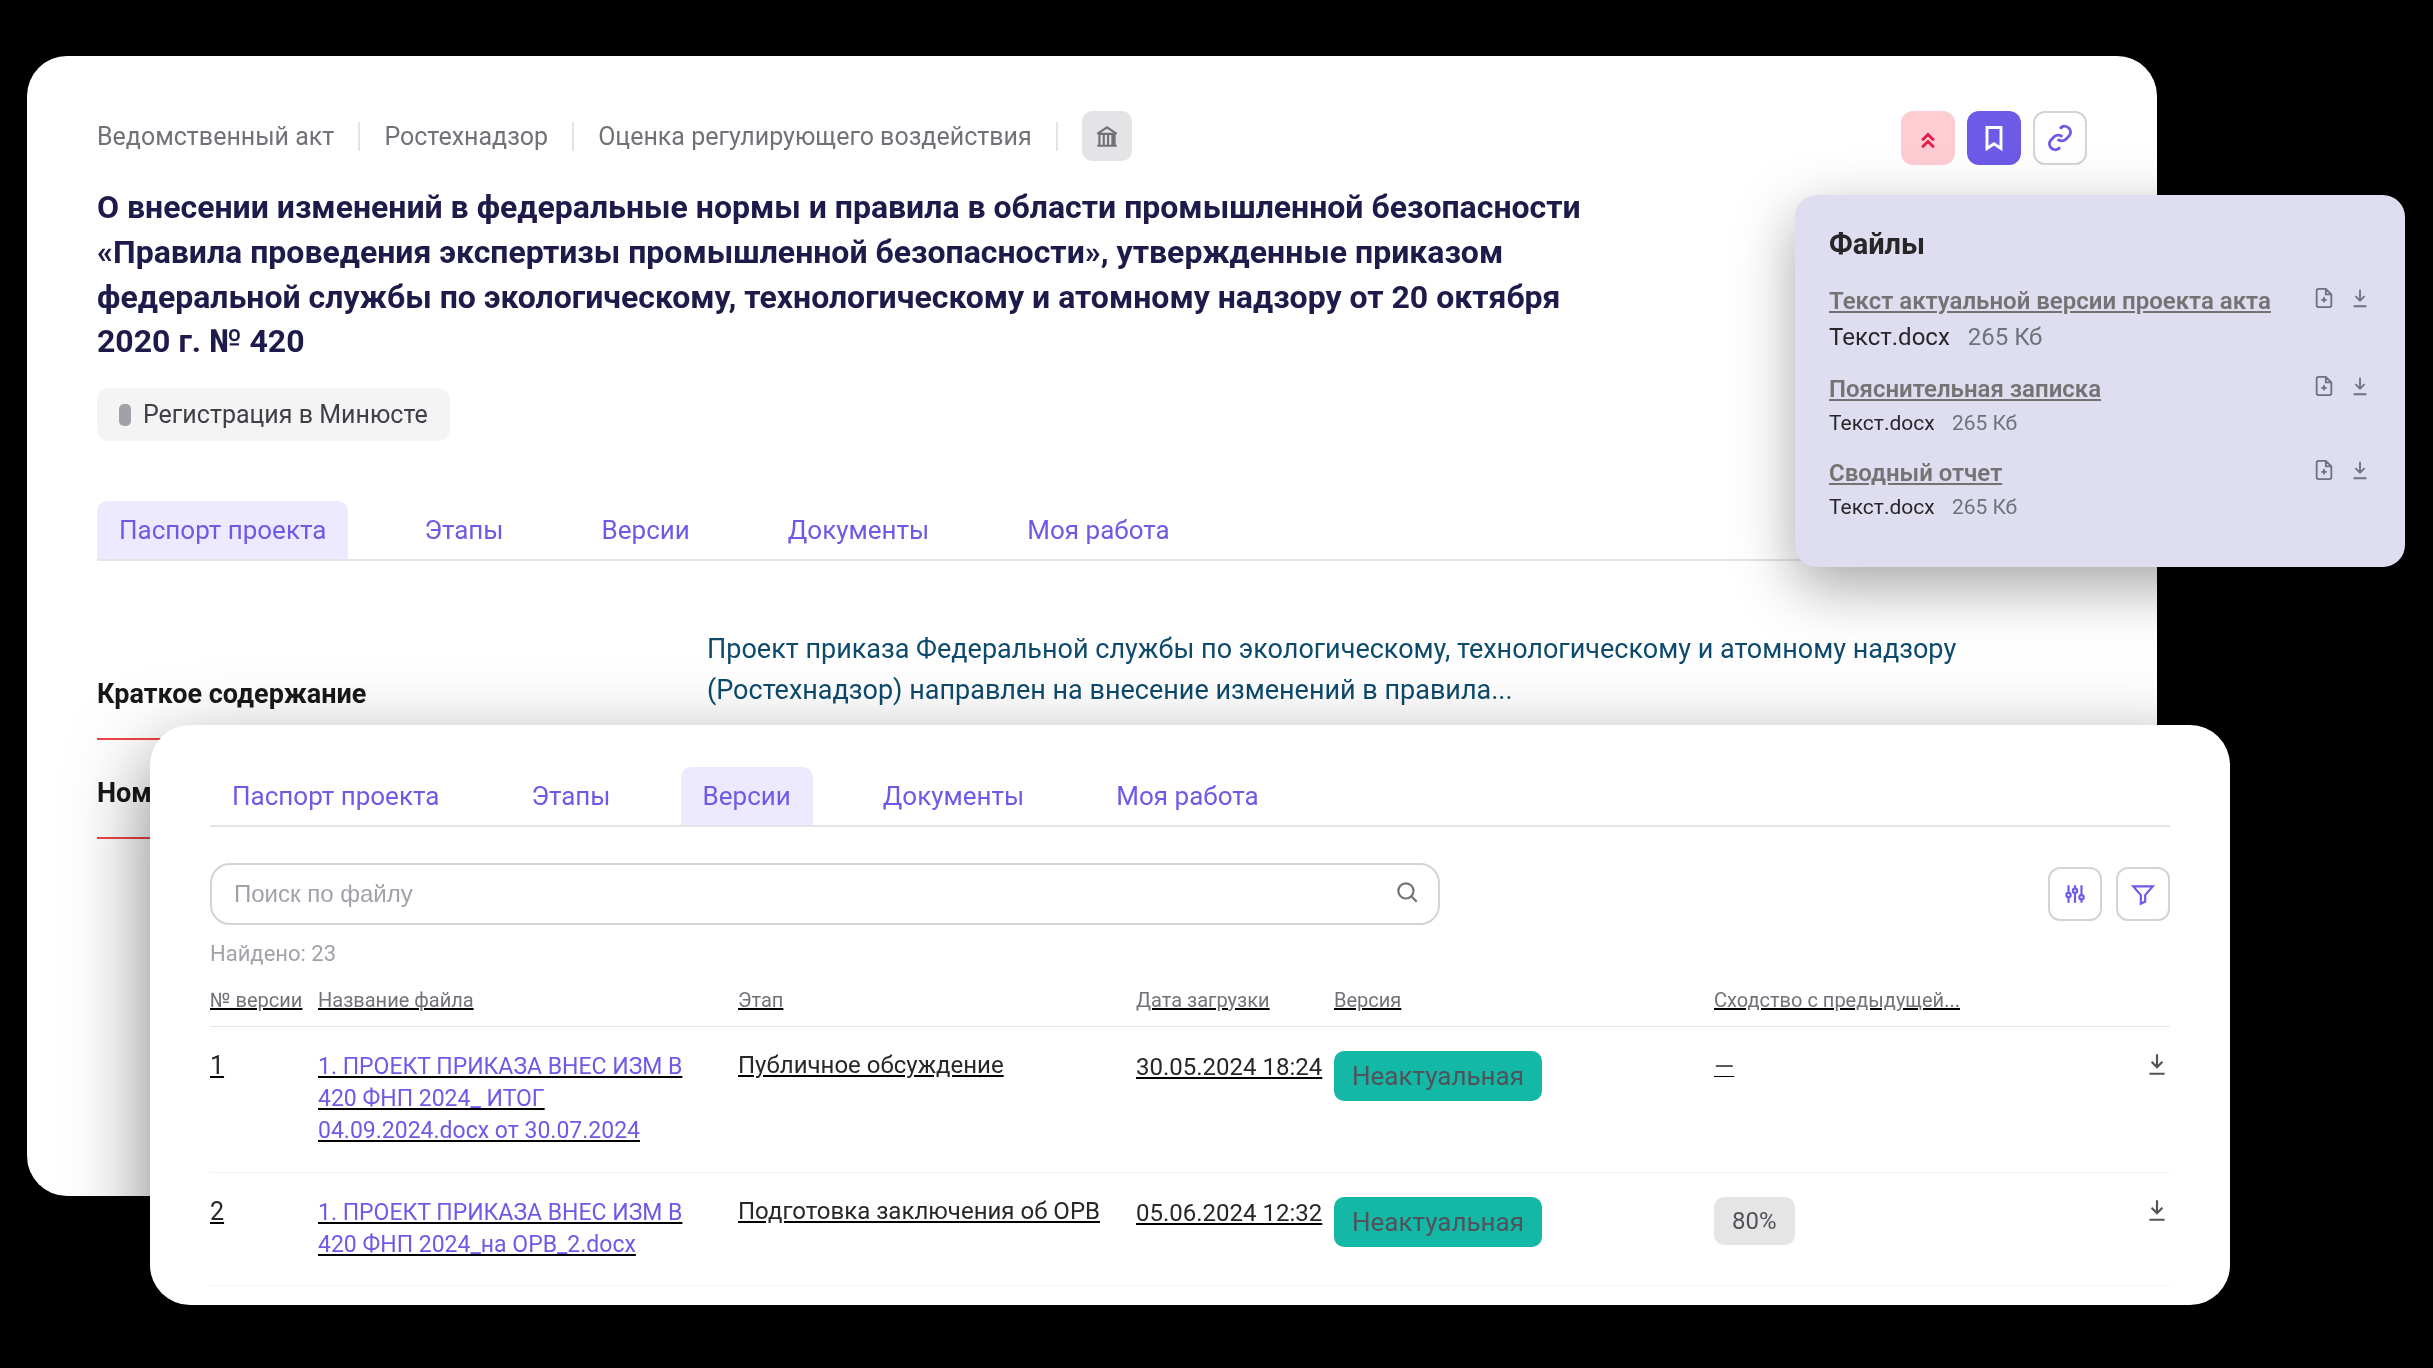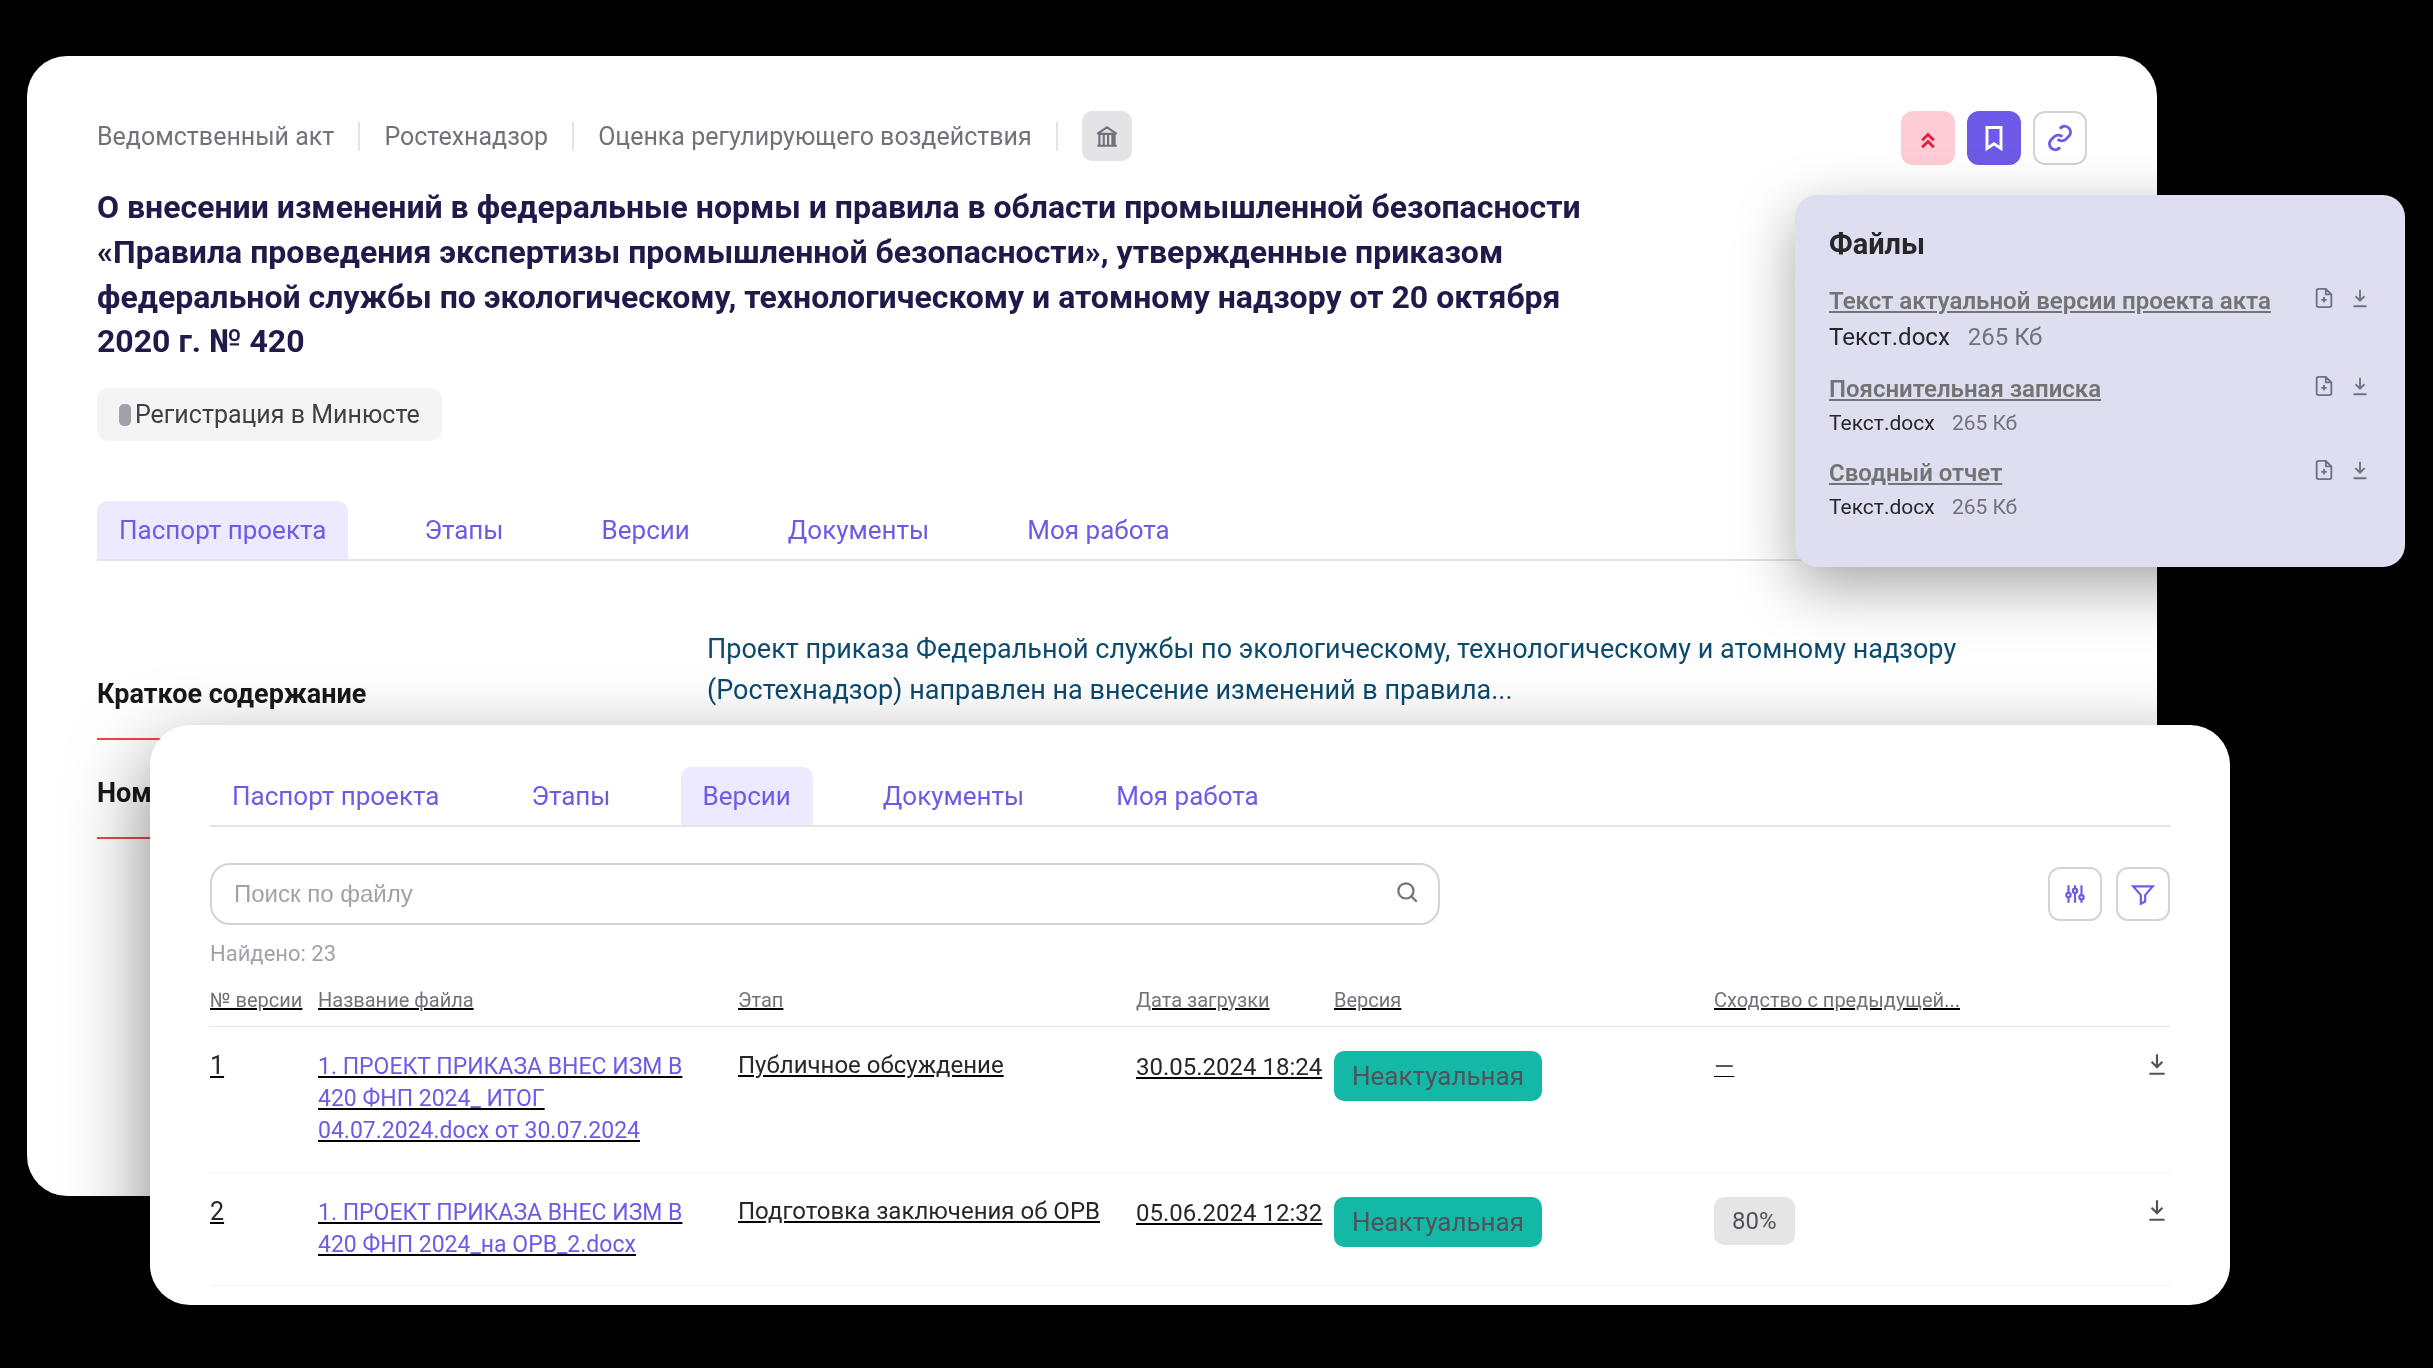--- a/index.html
+++ b/index.html
@@ -26,21 +26,21 @@
 .sq-btn svg { width: 28px; height: 28px; }
 .sq-pink { background: #fecdd3; }
 .sq-pink svg { stroke: #e11d48; fill: none; stroke-width: 2.5; }
 .sq-purple { background: #6d5ae6; }
 .sq-purple svg { stroke: #fff; fill: none; stroke-width: 2.5; }
 .sq-outline { background: #fff; border: 2px solid #d4d4d8; }
 .sq-outline svg { stroke: #6d5ae6; fill: none; stroke-width: 2.5; }
 
 .page-title { color: #1e1b4b; font-size: 32px; font-weight: 700; line-height: 1.4; max-width: 1510px; margin-bottom: 24px; }
 
-.status-badge { display: inline-flex; align-items: center; gap: 4px; background: #f4f4f5; border-radius: 12px; padding: 12px 22px; color: #3f3f46; font-size: 25px; margin-bottom: 60px; }
+.status-badge { display: inline-flex; align-items: center; gap: 12px; background: #f4f4f5; border-radius: 12px; padding: 12px 22px; color: #3f3f46; font-size: 25px; margin-bottom: 60px; }
 .status-dot { width: 12px; height: 22px; border-radius: 5px; background: #a1a1aa; }
 
 .tabs { display: flex; gap: 54px; border-bottom: 2px solid #e4e4e7; margin-bottom: 40px; }
 .tab { padding: 14px 22px; color: #6d5ae6; font-size: 26px; cursor: pointer; border-radius: 10px 10px 0 0; }
 .tab.active { background: #ede9fe; }
 
 .info-row { display: flex; padding: 28px 0; border-bottom: 2px solid #ef4444; align-items: flex-end; }
 .info-label { width: 610px; color: #18181b; font-size: 27px; font-weight: 700; }
 .info-value { flex: 1; color: #0c4a6e; font-size: 27px; line-height: 1.5; }
 
@@ -264,21 +264,21 @@
       <div class="col-name">Название файла</div>
       <div class="col-stage">Этап</div>
       <div class="col-date">Дата загрузки</div>
       <div class="col-ver">Версия</div>
       <div class="col-sim">Сходство с предыдущей...</div>
       <div class="col-dl"></div>
     </div>
 
     <div class="tbl-row">
       <div class="col-num">1</div>
-      <div class="col-name">1. ПРОЕКТ ПРИКАЗА ВНЕС ИЗМ В 420 ФНП 2024_ ИТОГ 04.07.2024.docx от 30.07.2024</div>
+      <div class="col-name">1. ПРОЕКТ ПРИКАЗА ВНЕС ИЗМ В 420 ФНП 2024_ ИТОГ 04.09.2024.docx от 30.07.2024</div>
       <div class="col-stage">Публичное обсуждение</div>
       <div class="col-date">30.05.2024 18:24</div>
       <div class="col-ver"><span class="ver-badge">Неактуальная</span></div>
       <div class="col-sim"><span class="sim-dash">—</span></div>
       <div class="col-dl"><span class="dl-icon"><svg viewBox="0 0 24 24">
               <path d="M12 3v12m-5-5l5 5 5-5M5 21h14"></path>
             </svg></span></div>
     </div>
 
     <div class="tbl-row">

